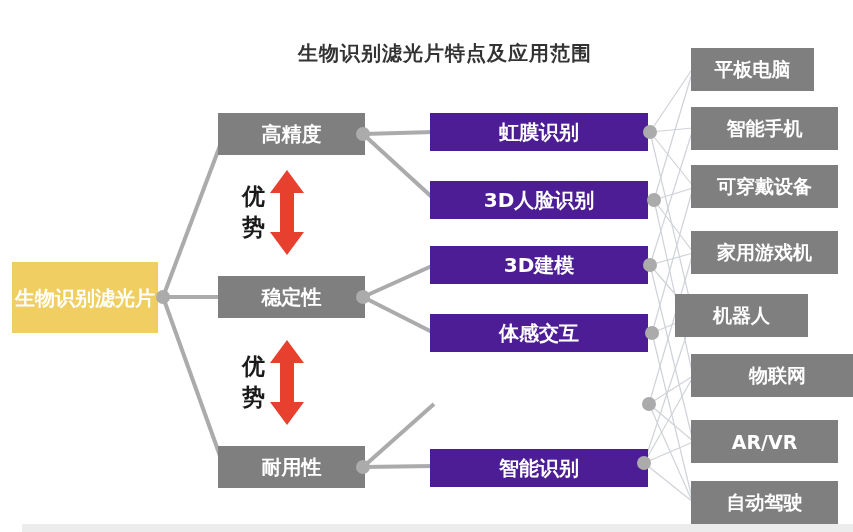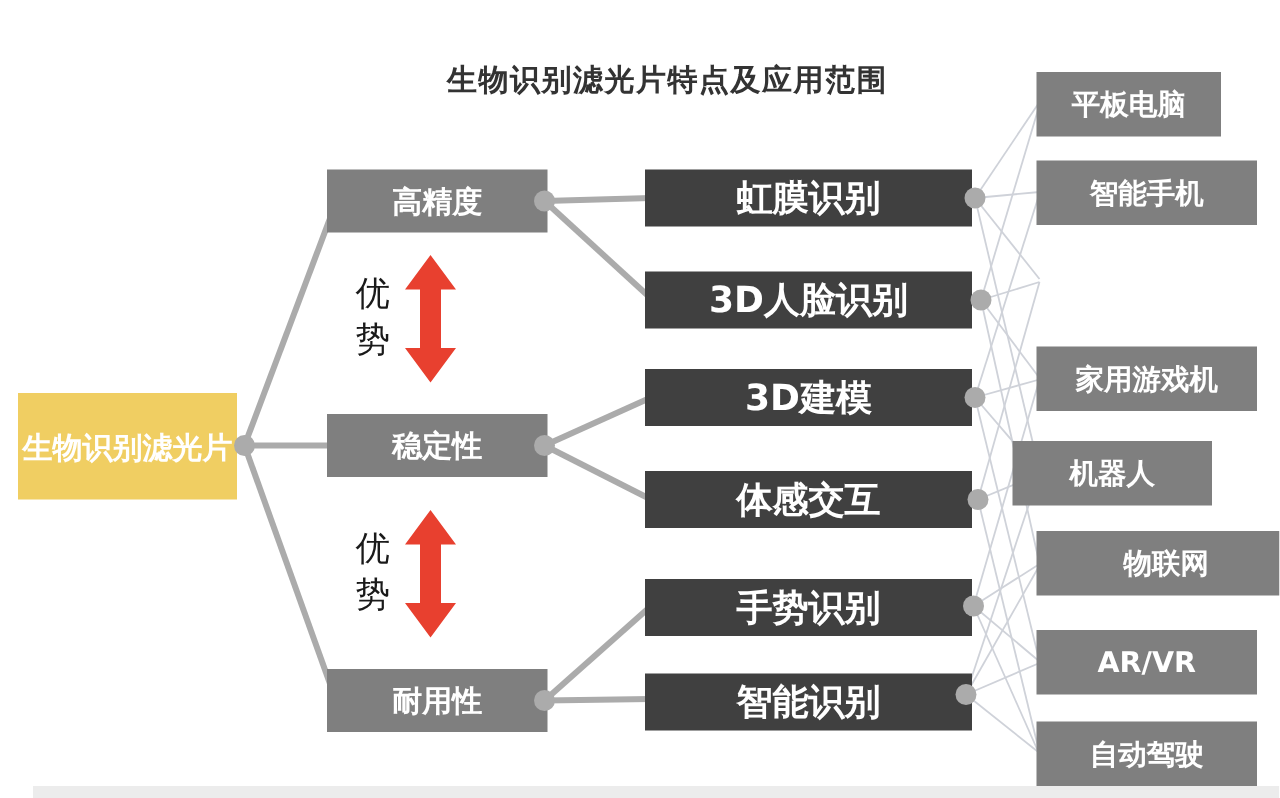--- a/index.html
+++ b/index.html
@@ -12,27 +12,27 @@
   .dots-layer{z-index:4;pointer-events:none;}
   .diagram-title{
     position:absolute;left:230px;top:40px;width:430px;z-index:3;
     text-align:center;font-size:20px;font-weight:bold;color:#333333;letter-spacing:1px;
   }
   .nbox{
     position:absolute;z-index:3;display:flex;align-items:center;justify-content:center;
     color:#ffffff;font-weight:bold;text-align:center;
   }
   .feature{background:#7f7f7f;font-size:20px;}
-  .app{background:#404040;font-size:24px;justify-content:center;}
+  .app{background:#4c1d95;font-size:20px;justify-content:center;}
   .device{background:#7f7f7f;font-size:19px;}
   .root{background:#f0ce62;font-size:20px;line-height:1.5;flex-direction:row;}
   .root span{display:block;}
   .adv{
-    position:absolute;z-index:3;width:28px;font-size:23px;font-weight:normal;color:#1a1a1a;
-    line-height:1.35;text-align:left;word-break:break-all;
+    position:absolute;z-index:3;width:28px;font-size:23px;font-weight:bold;color:#1a1a1a;
+    line-height:1.35;text-align:right;word-break:break-all;
   }
   .watermark{
     position:absolute;z-index:5;display:flex;align-items:center;gap:2px;
   }
   .watermark-text{
     font-size:27px;font-weight:bold;color:rgba(255,255,255,0.92);
     text-shadow:0 0 2px rgba(160,160,160,0.5);letter-spacing:2px;
   }
   .bottom-bar{
     position:absolute;left:22px;top:524px;width:831px;height:8px;background:#ececec;z-index:2;
@@ -117,32 +117,32 @@
   </div>
   <div class="nbox app" style="left:430px;top:181px;width:218px;height:38px">
     <span>3D人脸识别</span>
   </div>
   <div class="nbox app" style="left:430px;top:246px;width:218px;height:38px">
     <span>3D建模</span>
   </div>
   <div class="nbox app" style="left:430px;top:314px;width:218px;height:38px">
     <span>体感交互</span>
   </div>
-  <div class="nbox app" style="left:430px;top:386px;width:218px;height:38px">
-    <span>手势识别</span>
-  </div>
   <div class="nbox app" style="left:430px;top:449px;width:218px;height:38px">
     <span>智能识别</span>
   </div>
 
   <div class="nbox device" style="left:691px;top:48px;width:123px;height:43px">
     <span>平板电脑</span>
   </div>
   <div class="nbox device" style="left:691px;top:107px;width:147px;height:43px">
     <span>智能手机</span>
+  </div>
+  <div class="nbox device" style="left:691px;top:165px;width:147px;height:43px">
+    <span>可穿戴设备</span>
   </div>
   <div class="nbox device" style="left:691px;top:231px;width:147px;height:43px">
     <span>家用游戏机</span>
   </div>
   <div class="nbox device" style="left:675px;top:294px;width:133px;height:43px">
     <span>机器人</span>
   </div>
   <div class="nbox device" style="left:691px;top:354px;width:173px;height:43px">
     <span>物联网</span>
   </div>

